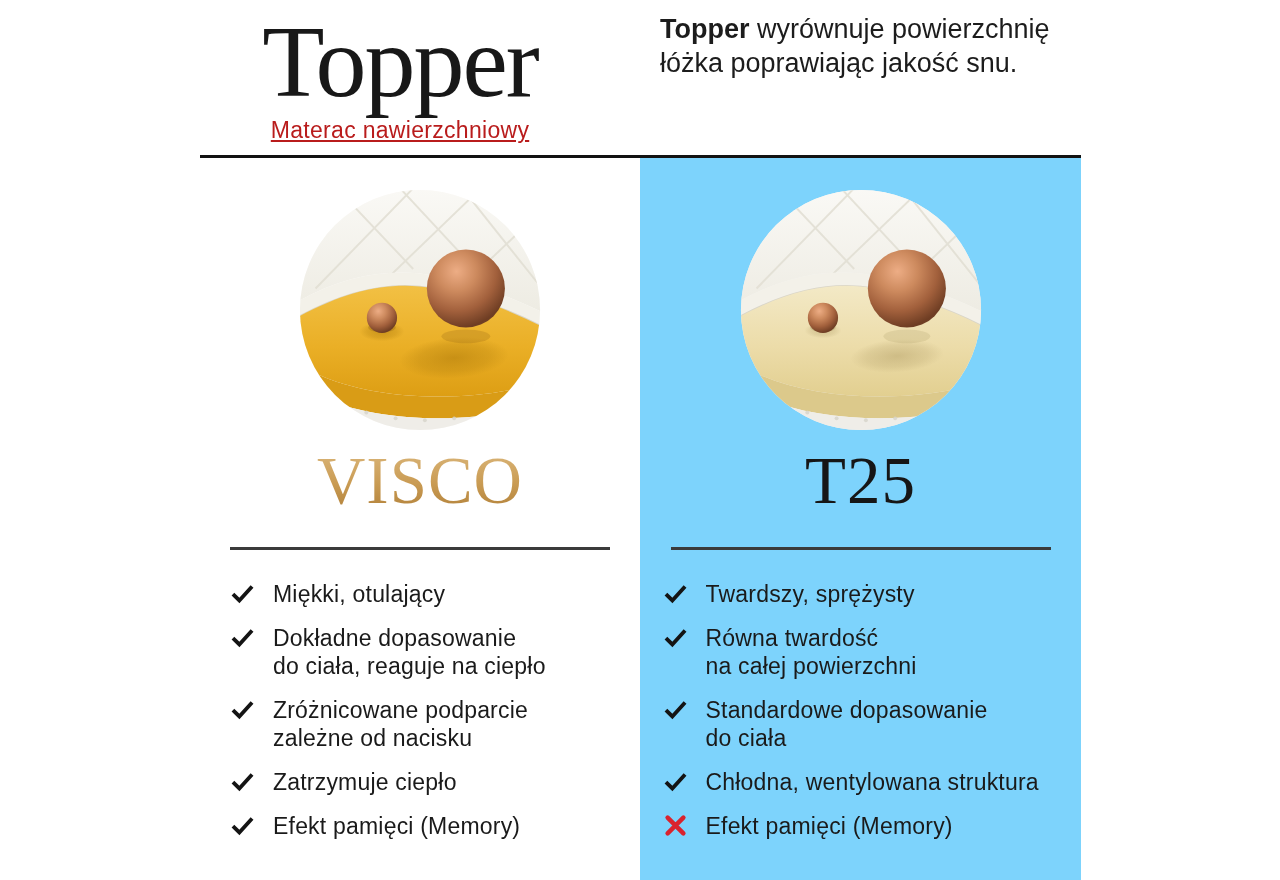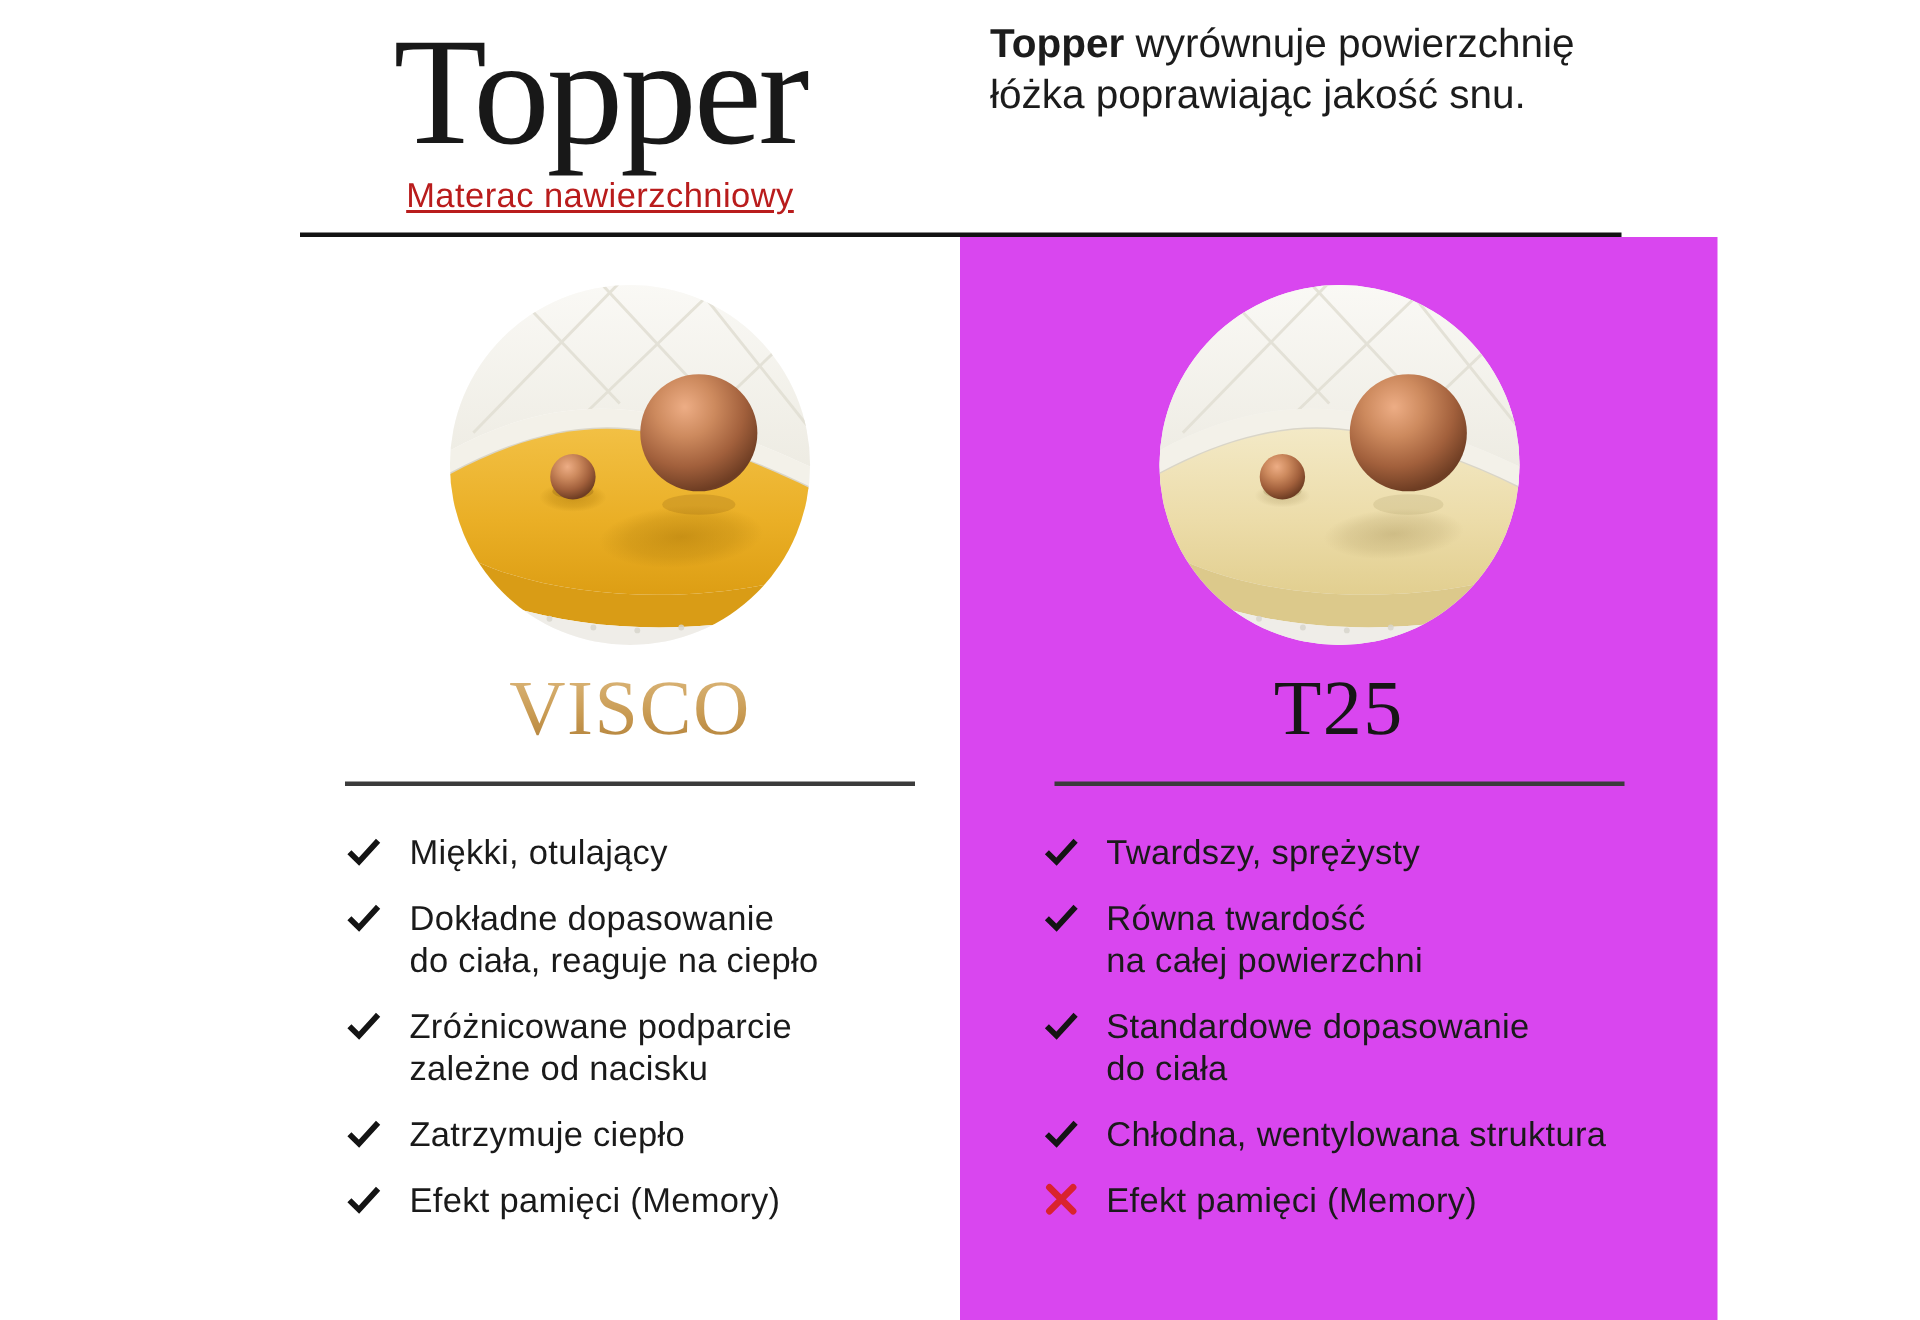--- a/index.html
+++ b/index.html
@@ -14,26 +14,26 @@
     letter-spacing:-2px;margin:0;color:#181818;
   }
   .main-subtitle{font-size:23px;color:#b91c1c;margin-top:3px;letter-spacing:.3px;text-decoration:underline;}
   .header-right{position:absolute;left:648px;top:12px;width:402px;font-size:27px;line-height:1.27;color:#1c1c1c;margin-left:12px;}
   .header-right p{margin:0;}
   .header-right .brand{font-weight:700;}
   .top-rule{position:absolute;left:200px;top:155px;width:881px;height:3px;background:#121212;}
   
   .col{position:absolute;top:158px;height:722px;display:flex;flex-direction:column;align-items:center;}
   .col-left{left:200px;width:440px;background:transparent;}
-  .col-right{left:640px;width:505px;background:#d946ef;}
+  .col-right{left:640px;width:441px;background:#7dd3fc;}
   .product-circle{width:244px;height:244px;border-radius:50%;overflow:hidden;margin-top:30px;flex:0 0 auto;}
   .product-circle svg{display:block;width:100%;height:100%;}
   .col-title{
-    font-family:"Liberation Serif",serif;font-weight:400;font-size:52px;line-height:1;
-    margin:15px 0 4px;letter-spacing:1px;
+    font-family:"Liberation Serif",serif;font-weight:400;font-size:67px;line-height:1;
+    margin:15px 0 15px;letter-spacing:1px;
   }
   .col-title.gold{
     background:linear-gradient(180deg,#dcb87d 0%,#c99b53 55%,#b07f38 100%);
     -webkit-background-clip:text;background-clip:text;color:transparent;
   }
   .col-title.dark{color:#161616;}
   .col-divider{width:380px;height:2.5px;background:#3b3b3b;margin-top:18px;flex:0 0 auto;}
   .features{list-style:none;margin:30px 0 0;padding:0;width:382px;}
   .col-right .features{width:398px;}
   .feature{display:flex;align-items:flex-start;gap:17px;margin-bottom:16px;font-size:23px;line-height:1.22;color:#1a1a1a;}

